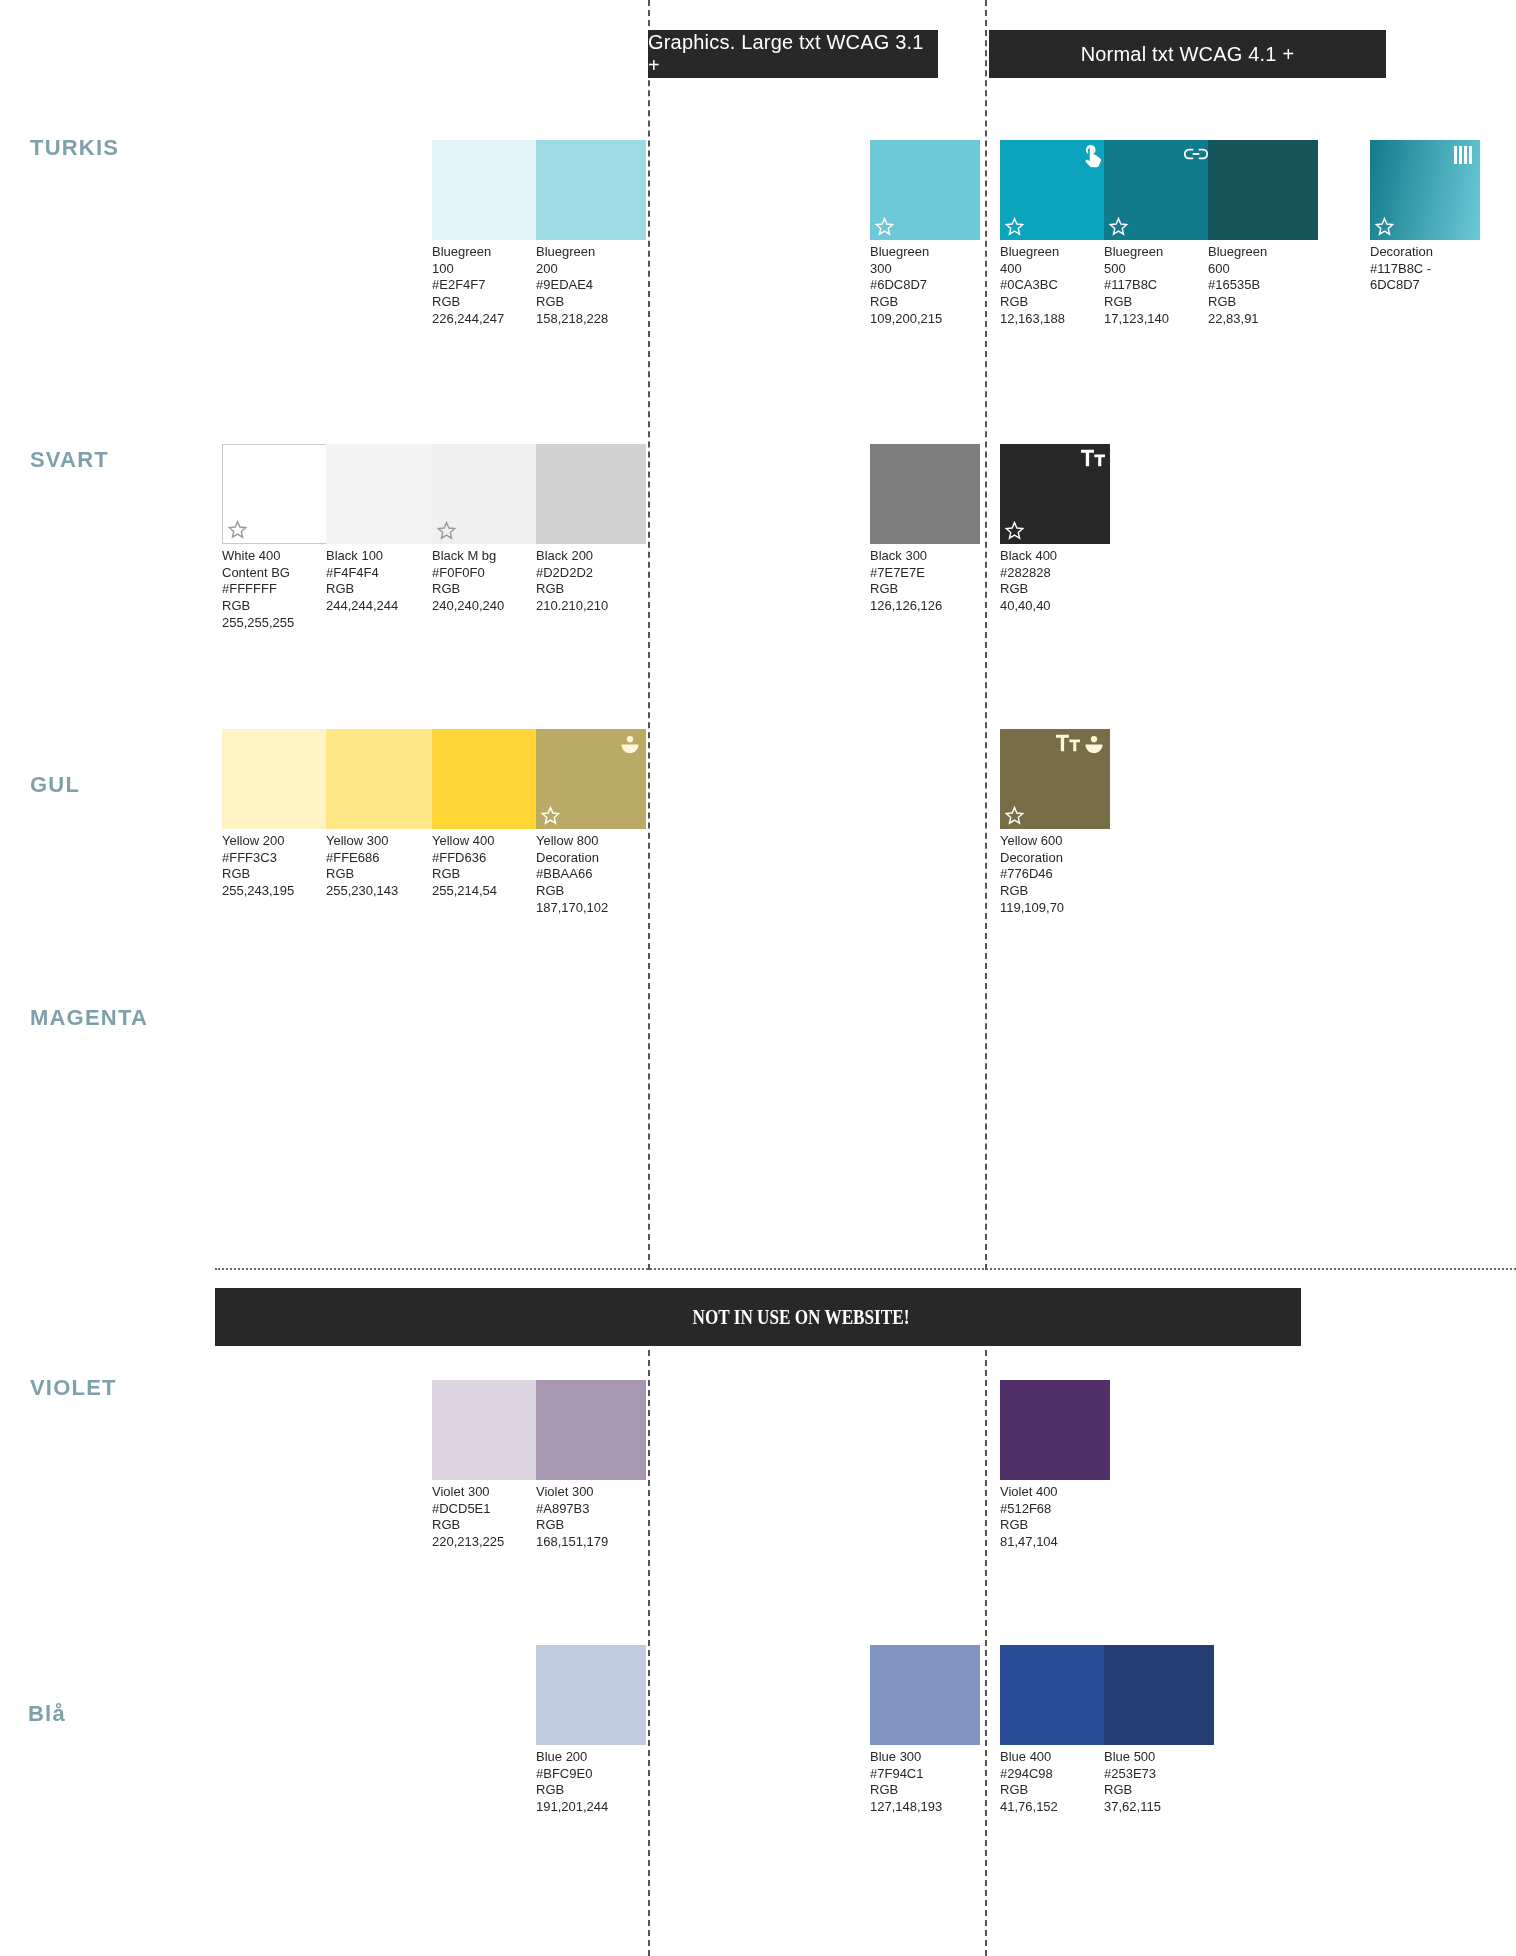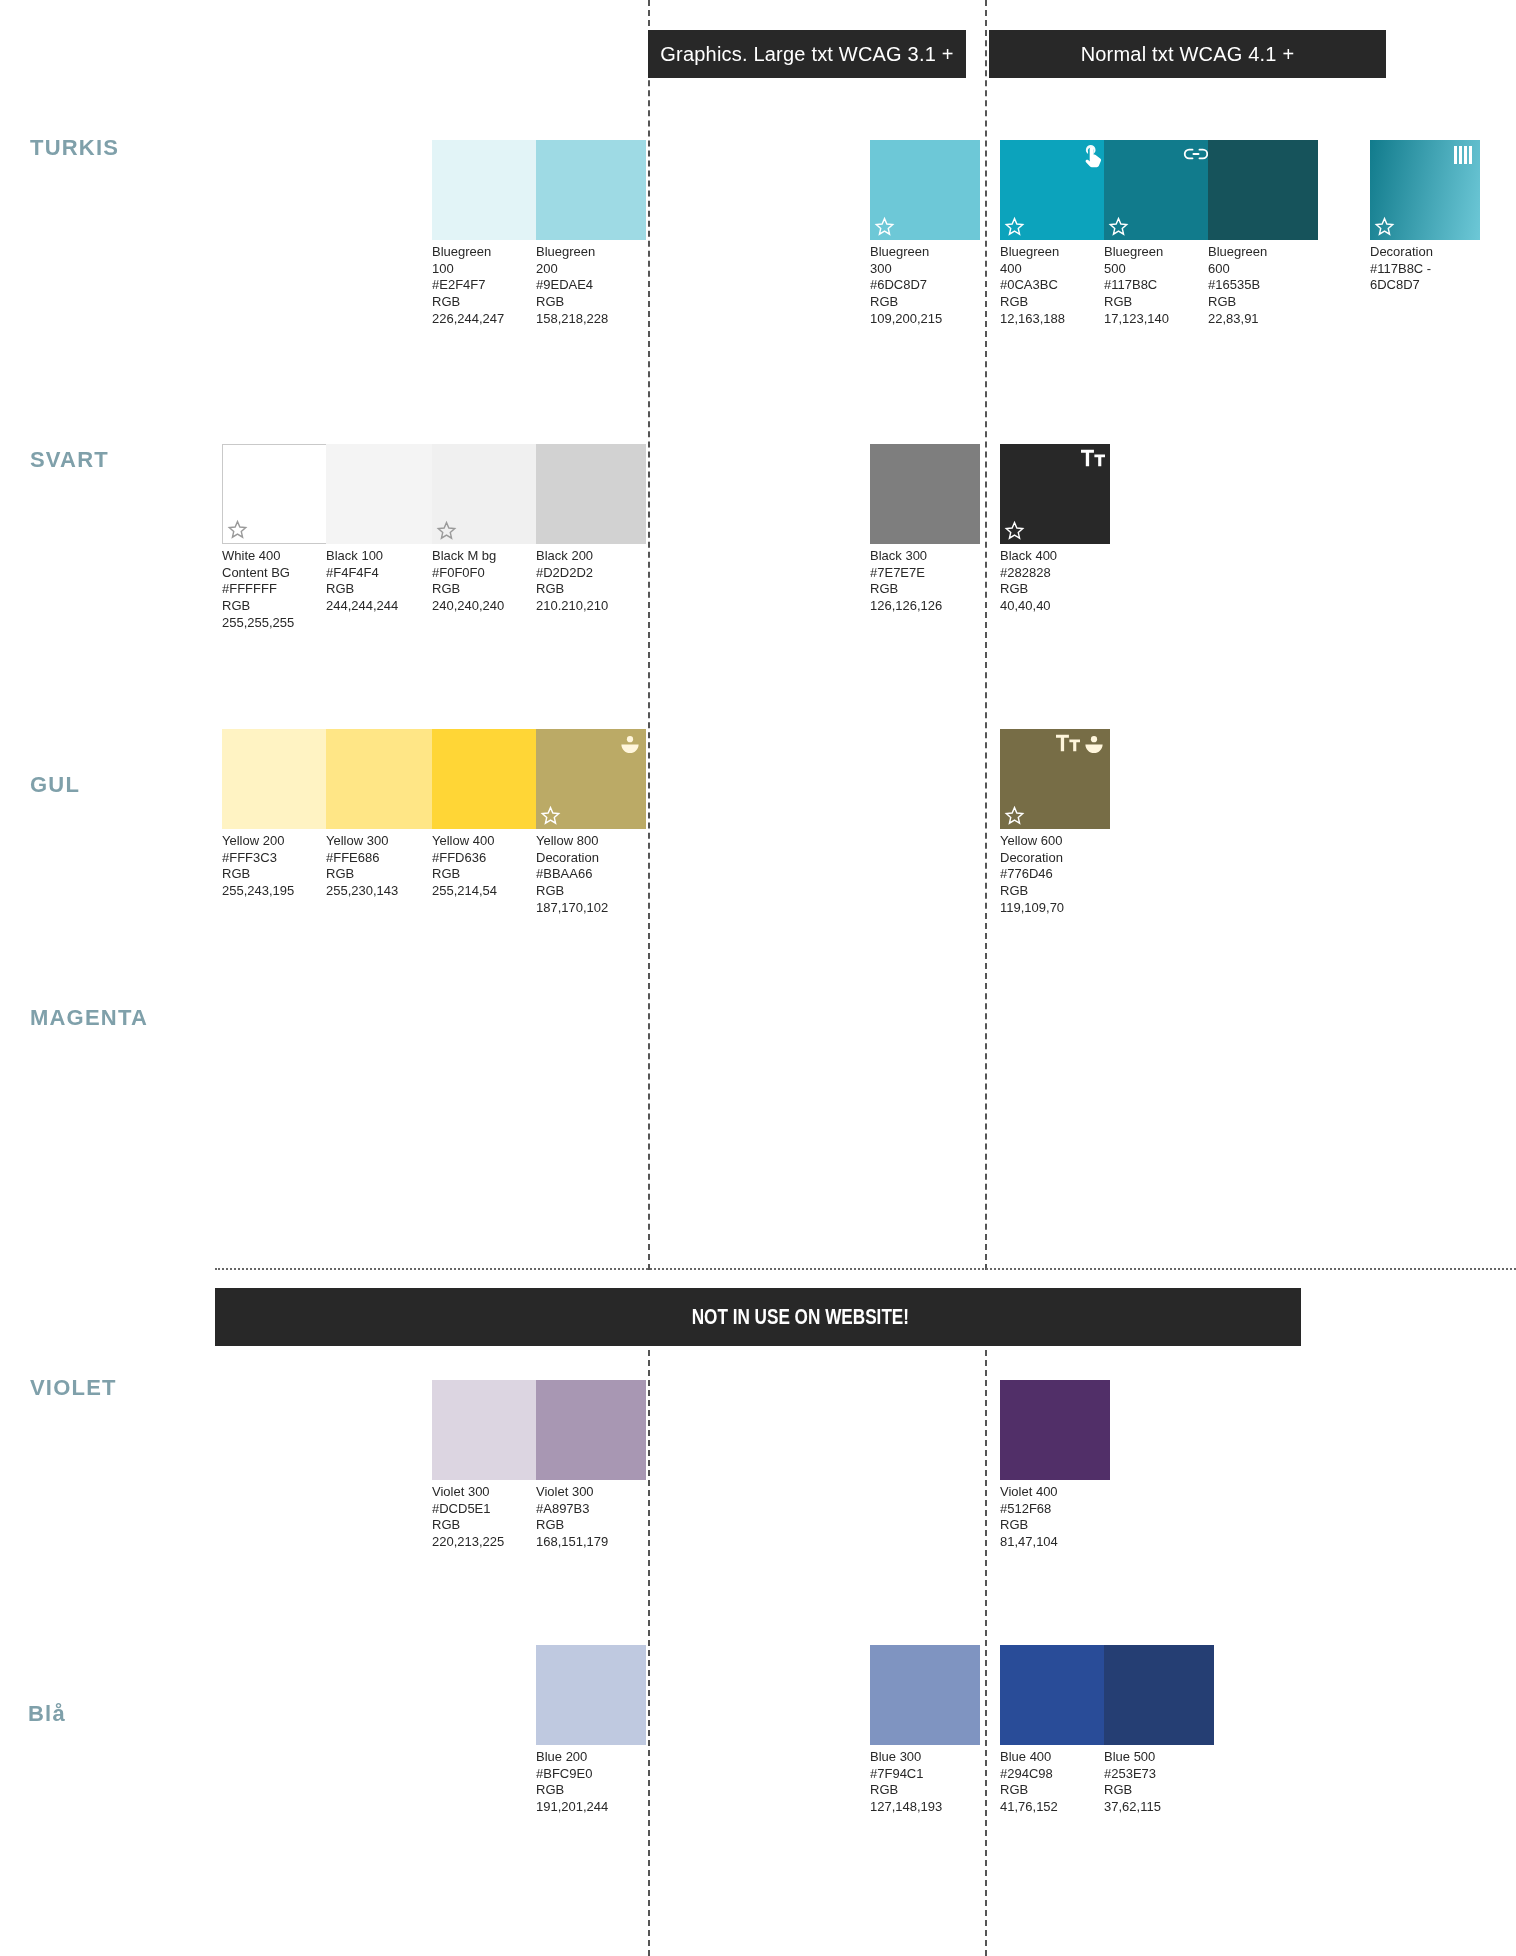--- a/index.html
+++ b/index.html
@@ -23,23 +23,23 @@
   
   .hdiv{position:absolute;left:215px;right:0;top:1268px;border-top:2px dotted #666;}
 
   
   .wcag-bar{
     position:absolute;top:30px;height:48px;
     background:#282828;color:#ffffff;
     display:flex;align-items:center;justify-content:center;
     font-size:20px;letter-spacing:.2px;
   }
-  .wcag-bar.left{left:648px;width:318px;}
+  .wcag-bar.left{left:648px;width:290px;}
   .wcag-bar.right{left:989px;width:397px;}
-  .notinuse-wrap{position:absolute;left:215px;top:1288px;width:1086px;height:58px;background:#282828;}
+  .notinuse-wrap{position:absolute;left:215px;top:1288px;width:1086px;height:58px;background:#282828;font-family:Liberation Serif, serif;}
   .notinuse-txt{
     position:absolute;left:0;top:0;width:1171px;height:58px;color:#fff;
     display:flex;align-items:center;justify-content:center;
     font-weight:bold;font-size:22px;
   }
   .notinuse-txt span{display:inline-block;transform:scaleX(.78);}
 
   
   .rowlabel{
     position:absolute;

